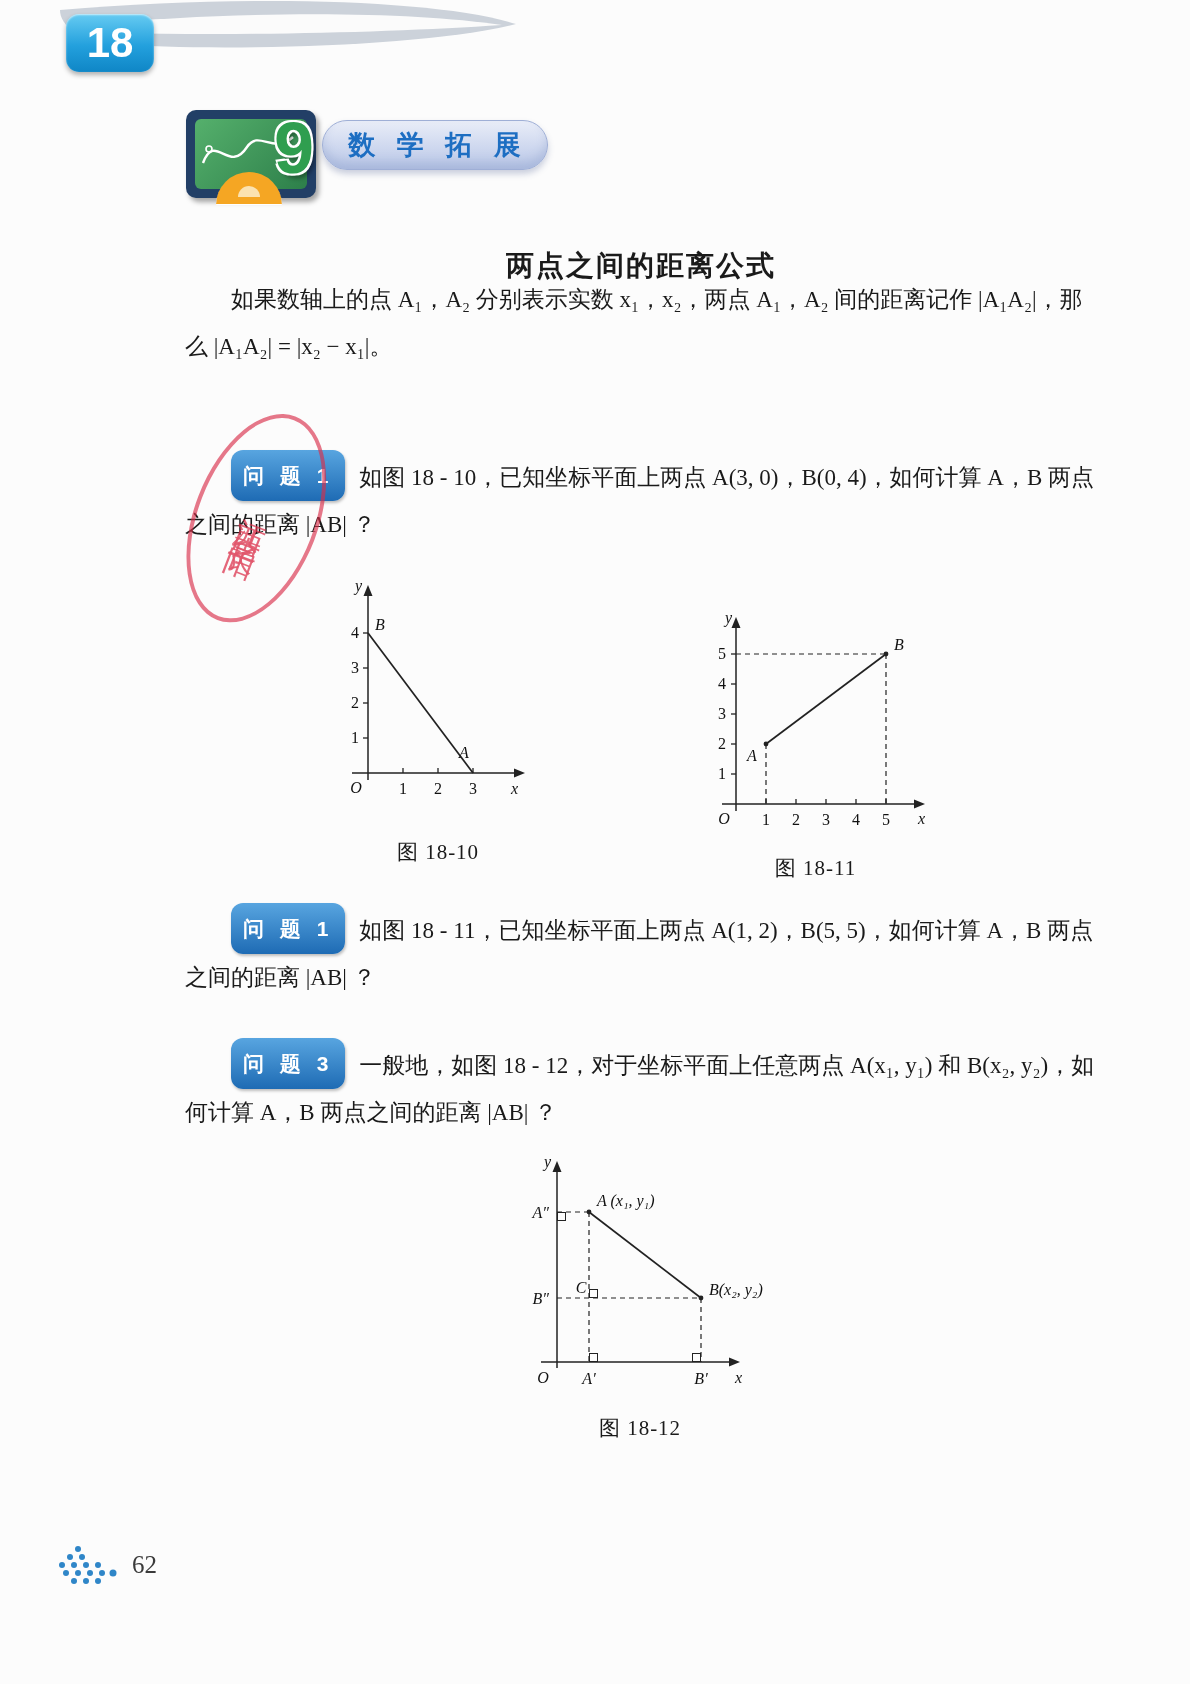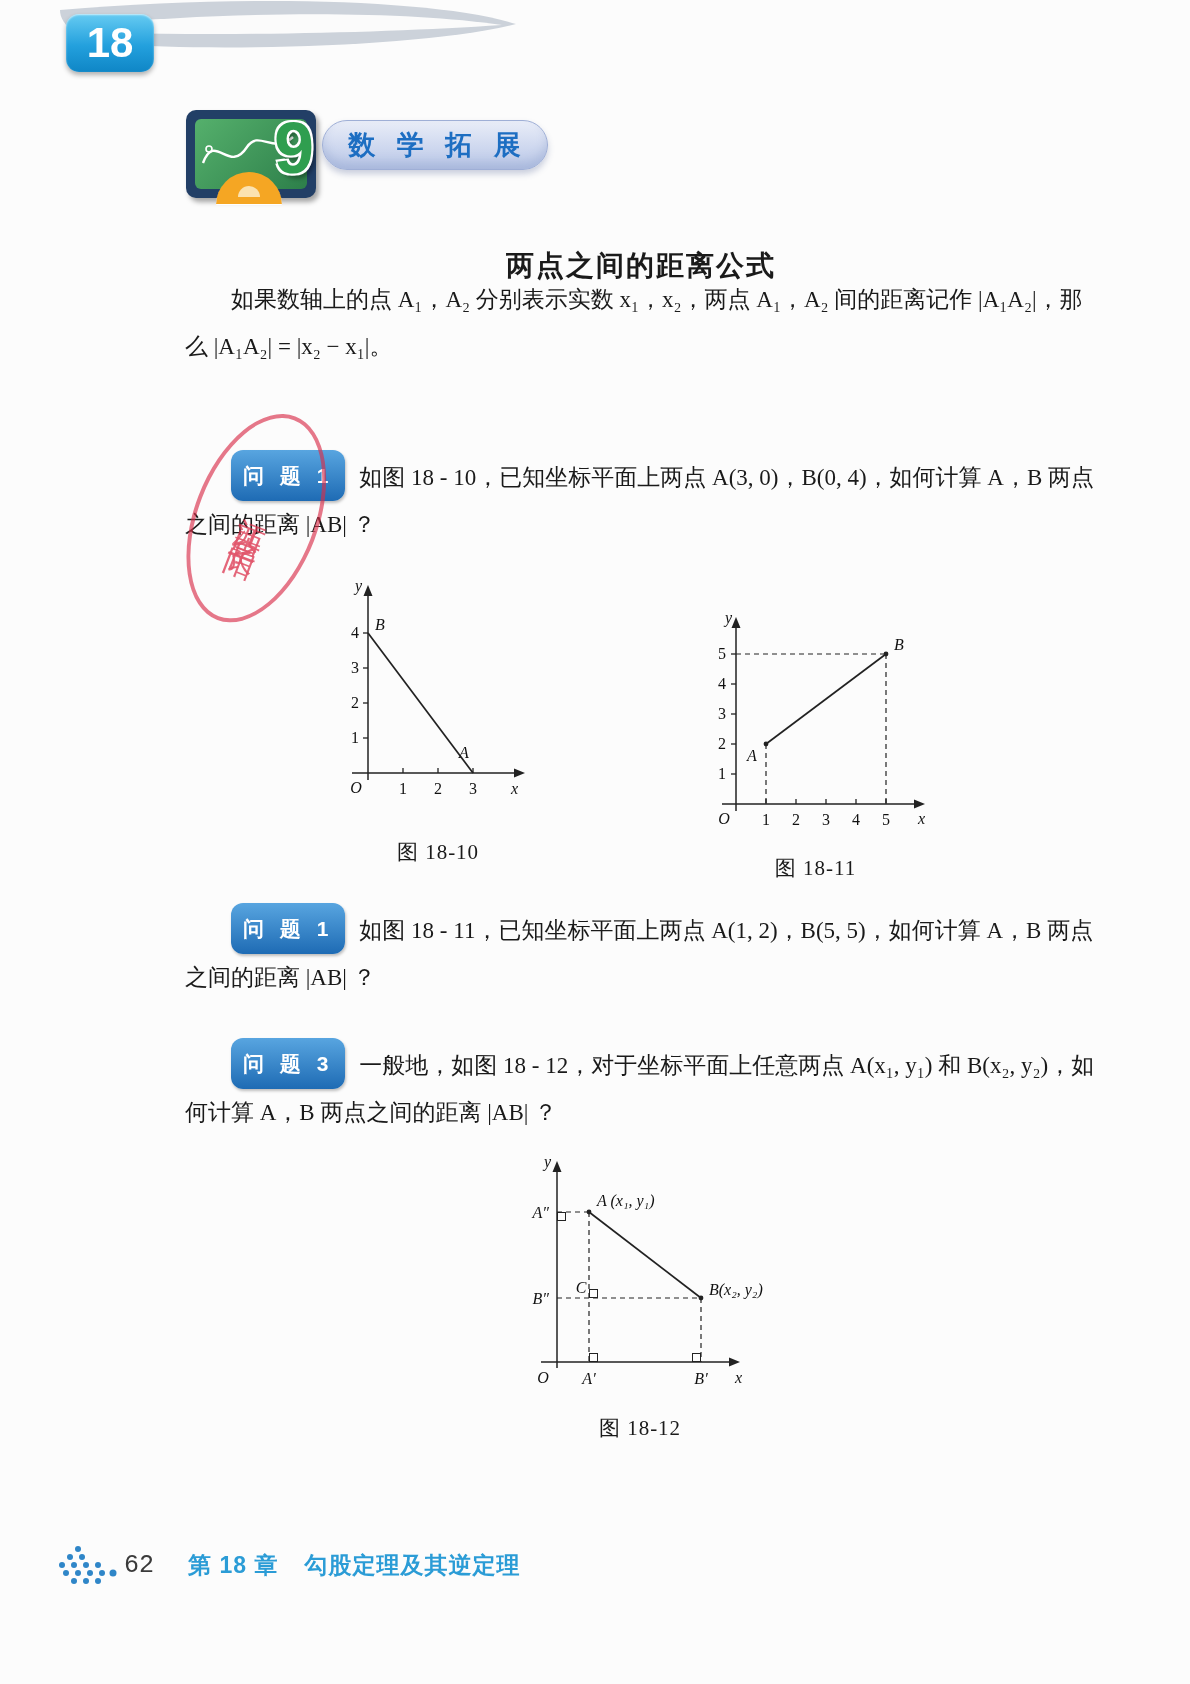--- a/index.html
+++ b/index.html
@@ -63,21 +63,21 @@
   .fig{position:absolute;}
   .fig-18-10{left:318px;top:568px;width:240px;}
   .fig-18-11{left:688px;top:592px;width:255px;}
   .fig-18-12{left:485px;top:1140px;width:310px;}
   .fig figcaption{text-align:center;font-size:21px;margin-top:8px;letter-spacing:1px;}
   svg text{font-family:"Liberation Serif",serif;font-size:16px;fill:#111;}
   svg text.v{font-style:italic;}
 
   
   .footer{position:absolute;left:56px;top:1542px;display:flex;align-items:center;}
-  .footer-page-number{font-family:Liberation Mono, monospace;font-size:25px;color:#3a3a3a;margin-left:4px;}
+  .footer-page-number{font-family:Liberation Serif, serif;font-size:25px;color:#3a3a3a;margin-left:12px;}
   .footer-chapter{margin-left:34px;font-family:"Liberation Sans",sans-serif;font-weight:bold;
         font-size:23px;color:#2b9cd6;letter-spacing:1px;}
   .footer-chapter .sep{display:inline-block;width:26px;}
 </style>
 </head>
 <body>
 
 <div class="page">
 
   <svg class="swoosh" width="560" height="70" viewBox="0 0 560 70">
@@ -256,16 +256,15 @@
           <circle cx="22" cy="31" r="3"></circle>
           <circle cx="34" cy="31" r="3"></circle>
           <circle cx="46" cy="31" r="3"></circle>
           <circle cx="57" cy="31" r="3.5"></circle>
         <circle cx="18" cy="39" r="3"></circle>
           <circle cx="30" cy="39" r="3"></circle>
           <circle cx="42" cy="39" r="3"></circle>
       </g>
     </svg>
     <span class="footer-page-number">62</span>
-    <span class="footer-chapter"><span>第 18 章</span><span class="sep"></span><span>勾股定理及其逆定理</span></span>
   </div>
 
 </div>
 
 </body></html>

